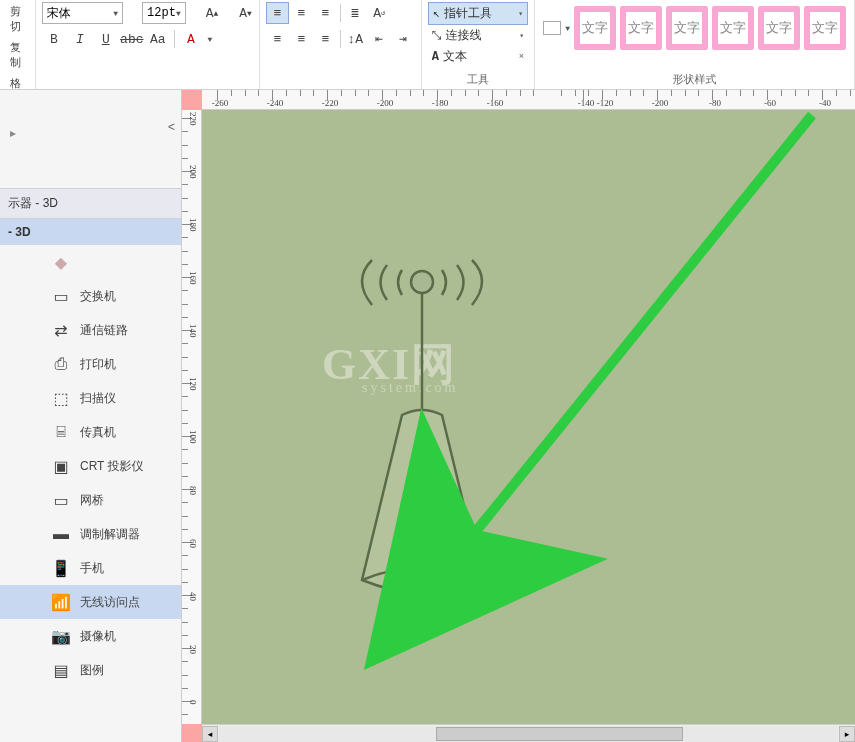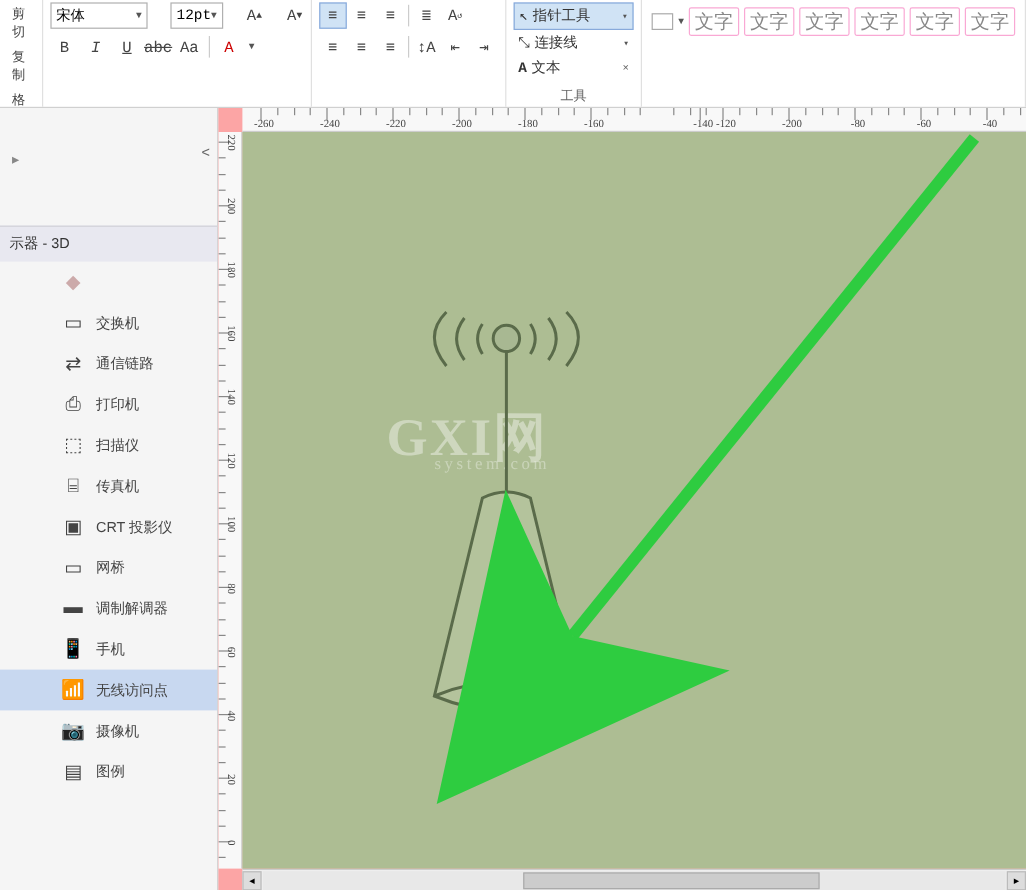--- a/index.html
+++ b/index.html
@@ -56,26 +56,26 @@
   .active-btn { background: #d0e3f5; border: 1px solid #88aadb; }
 
   .rg-tools { width: 132px; position: relative; }
   .tool-item { display: flex; align-items: center; gap: 4px; padding: 2px 4px; font-size: 12px; color: #333; cursor: pointer; }
   .tool-item.active { background: #d0e3f5; border: 1px solid #88aadb; }
   .tool-caret { margin-left: auto; font-size: 8px; color: #555; }
 
   .rg-style { flex: 1; }
   .style-row { display: flex; gap: 4px; align-items: center; padding: 4px 2px; }
   .style-thumb {
-    width: 42px; height: 24px;
-    border: 1px solid #f9a8d4;
+    width: 42px; height: 44px;
+    border: 6px solid #f9a8d4;
     background: #fff;
     border-radius: 2px;
     display: flex; align-items: center; justify-content: center;
-    font-size: 16px; color: #888;
+    font-size: 13px; color: #888;
     cursor: pointer;
   }
 
   .workspace {
     display: flex;
     height: calc(742px - 90px);
   }
   .side-panel {
     width: 182px;
     background: #f5f5f5;
@@ -293,31 +293,33 @@
     <div class="style-row">
       <span class="ribbn-btn" style="border:1px solid #aaa;background:#fff;width:18px;height:14px"></span>
       <span class="caret">▼</span>
       <div class="style-thumb">文字</div>
       <div class="style-thumb">文字</div>
       <div class="style-thumb">文字</div>
       <div class="style-thumb">文字</div>
       <div class="style-thumb">文字</div>
       <div class="style-thumb">文字</div>
     </div>
+    <div class="ribbon-group-label">形状样式</div>
   </div>
 </div>
 
 <div class="workspace">
 
   <div class="side-panel">
     <div class="side-collapse">&lt;</div>
     <div style="height:4px"></div>
     <div style="padding:8px 10px;color:#888">▸</div>
     <div style="height:40px"></div>
     <div class="shape-cat">示器 - 3D</div>
+    <div class="shape-cat active">- 3D</div>
     <div class="shape-list" id="shape-list">
         <div class="shape-item">
           <span class="shape-icon" style="margin-left:40px;color:#caa">◆</span>
         </div>
         <div class="shape-item">
           <span class="shape-icon" style="margin-left: 40px;">▭</span>
           <span>交换机</span>
         </div>
         <div class="shape-item">
           <span class="shape-icon" style="margin-left: 40px;">⇄</span>

